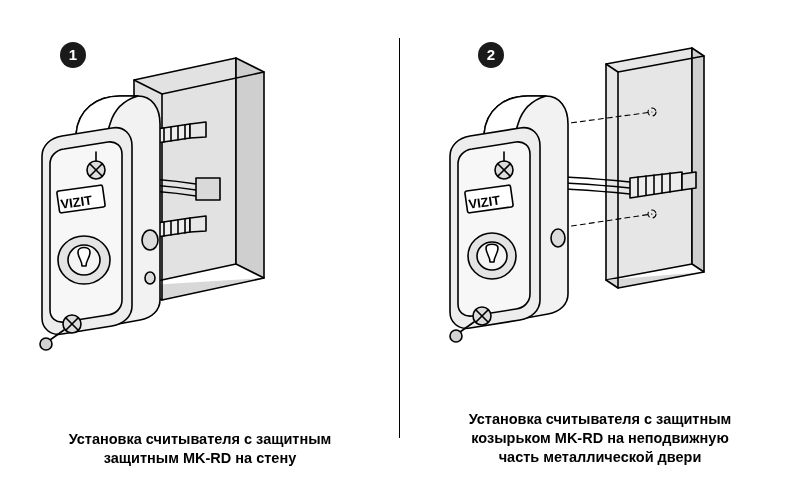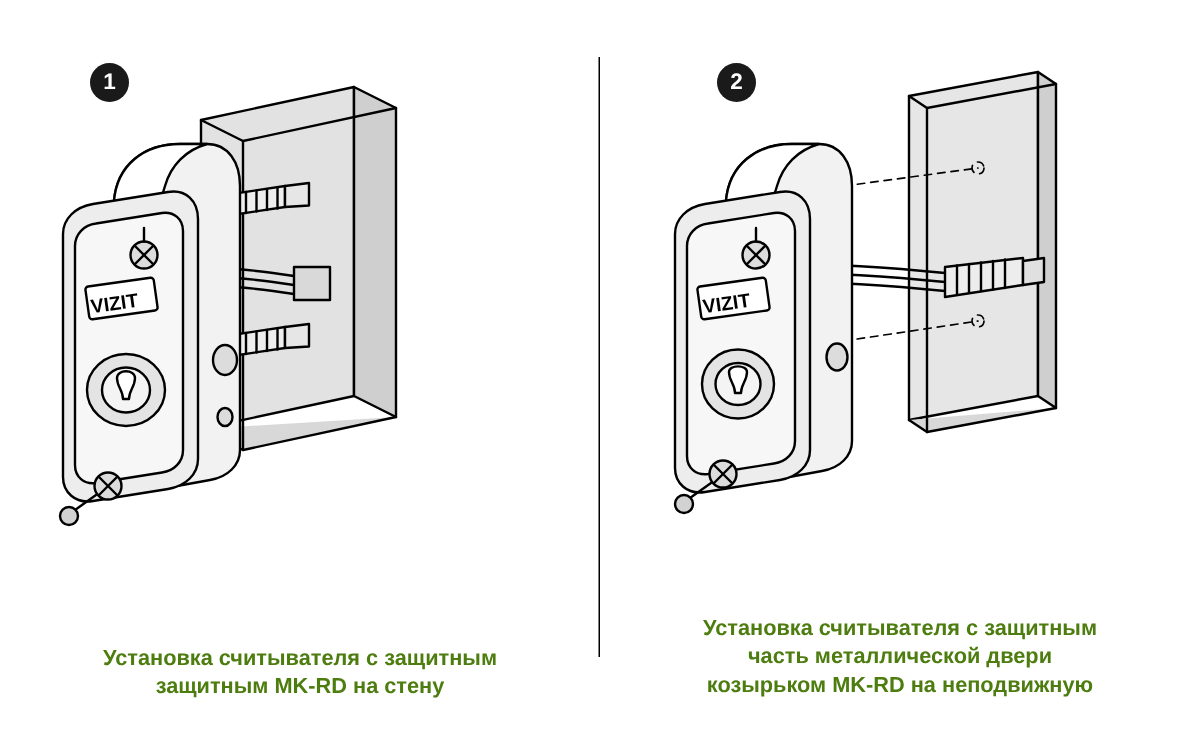--- a/index.html
+++ b/index.html
@@ -67,21 +67,21 @@
   }
 
   .caption {
     position: absolute;
     left: 20px;
     width: 360px;
     text-align: center;
     font-size: 14.5px;
     font-weight: bold;
     line-height: 19px;
-    color: #4d7c0f;
+    color: #000000;
   }
   .panel.left  .caption { top: 430px; }
   .panel.right .caption { top: 410px; }
   .caption .line { display: block; white-space: pre; }
 </style>
 </head>
 <body>
 
 <div id="sheet">
 
@@ -250,18 +250,18 @@
               <path d="M74,284 L60,294"></path>
               <circle cx="56" cy="298" r="6" fill="#d2d2d2" stroke="#000000"></circle>
             </g>
           </g>
         </g>
       </svg>
     </div>
 
     <div class="caption">
       <span class="line">Установка считывателя с защитным</span>
+      <span class="line">козырьком MK-RD на неподвижную</span>
       <span class="line">часть металлической двери</span>
-      <span class="line">козырьком MK-RD на неподвижную</span>
     </div>
   </div>
 
 </div>
 
 </body></html>

